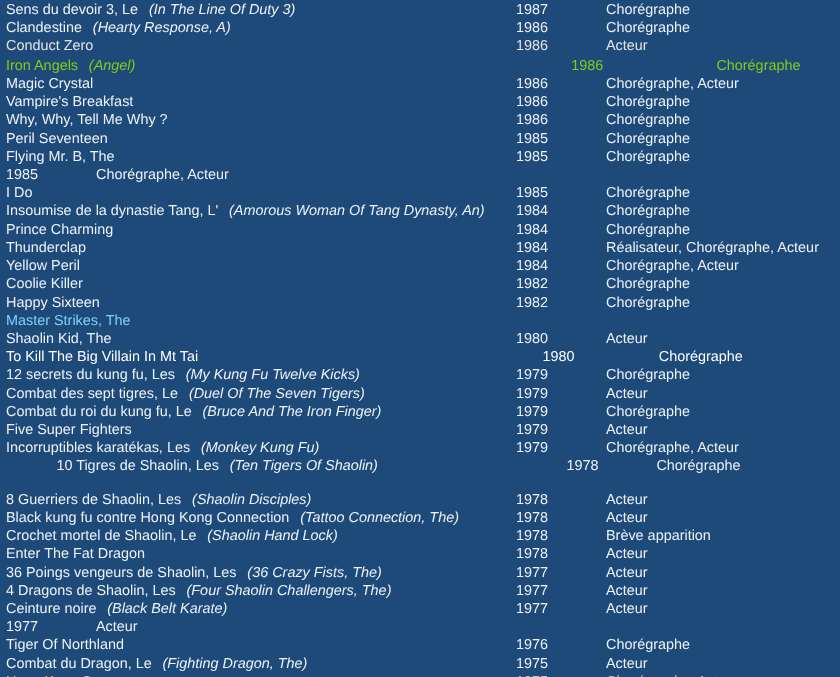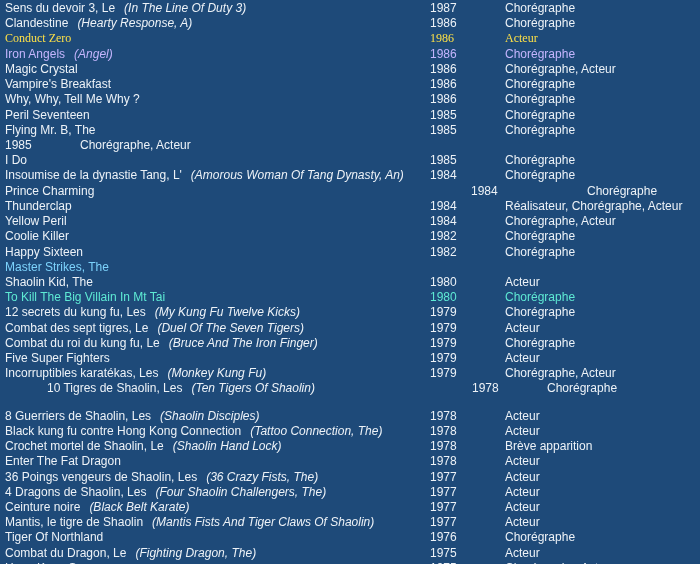--- a/index.html
+++ b/index.html
@@ -58,29 +58,29 @@
   </div>
 
   <div class="film-row" style="color: rgb(237, 242, 247);">
     <div class="cell-title">
       <span class="main-title">Clandestine</span><span class="alt-title">(Hearty Response, A)</span>
     </div>
     <div class="cell-year">1986</div>
     <div class="cell-role">Chorégraphe</div>
   </div>
 
-  <div class="film-row" style="color: #fde047; font-family: Liberation Serif, serif;">
+  <div class="film-row" style="color: #e5e5e5;">
     <div class="cell-title">
       <span class="main-title">Conduct Zero</span>
     </div>
     <div class="cell-year">1986</div>
     <div class="cell-role">Acteur</div>
   </div>
 
-  <div class="film-row" style="color: #c4b5fd;">
+  <div class="film-row" style="color: #84cc16; gap: 46px;">
     <div class="cell-title">
       <span class="main-title">Iron Angels</span><span class="alt-title">(Angel)</span>
     </div>
     <div class="cell-year">1986</div>
     <div class="cell-role">Chorégraphe</div>
   </div>
 
   <div class="film-row" style="color: rgb(237, 242, 247);">
     <div class="cell-title">
       <span class="main-title">Magic Crystal</span>
@@ -135,21 +135,21 @@
   </div>
 
   <div class="film-row" style="color: rgb(237, 242, 247);">
     <div class="cell-title">
       <span class="main-title">Insoumise de la dynastie Tang, L'</span><span class="alt-title">(Amorous Woman Of Tang Dynasty, An)</span>
     </div>
     <div class="cell-year">1984</div>
     <div class="cell-role">Chorégraphe</div>
   </div>
 
-  <div class="film-row" style="color: rgb(237, 242, 247); gap: 41px;">
+  <div class="film-row" style="color: rgb(237, 242, 247);">
     <div class="cell-title">
       <span class="main-title">Prince Charming</span>
     </div>
     <div class="cell-year">1984</div>
     <div class="cell-role">Chorégraphe</div>
   </div>
 
   <div class="film-row" style="color: rgb(237, 242, 247);">
     <div class="cell-title">
       <span class="main-title">Thunderclap</span>
@@ -191,21 +191,21 @@
   </div>
 
   <div class="film-row" style="color: rgb(237, 242, 247);">
     <div class="cell-title">
       <span class="main-title">Shaolin Kid, The</span>
     </div>
     <div class="cell-year">1980</div>
     <div class="cell-role">Acteur</div>
   </div>
 
-  <div class="film-row" style="color: #5eead4;">
+  <div class="film-row" style="color: #ffffff; gap: 22px;">
     <div class="cell-title">
       <span class="main-title">To Kill The Big Villain In Mt Tai</span>
     </div>
     <div class="cell-year">1980</div>
     <div class="cell-role">Chorégraphe</div>
   </div>
 
   <div class="film-row" style="color: rgb(237, 242, 247);">
     <div class="cell-title">
       <span class="main-title">12 secrets du kung fu, Les</span><span class="alt-title">(My Kung Fu Twelve Kicks)</span>
@@ -304,23 +304,20 @@
 
   <div class="film-row" style="color: rgb(237, 242, 247);">
     <div class="cell-title">
       <span class="main-title">Ceinture noire</span><span class="alt-title">(Black Belt Karate)</span>
     </div>
     <div class="cell-year">1977</div>
     <div class="cell-role">Acteur</div>
   </div>
 
   <div class="film-row" style="color: rgb(237, 242, 247);">
-    <div class="cell-title">
-      <span class="main-title">Mantis, le tigre de Shaolin</span><span class="alt-title">(Mantis Fists And Tiger Claws Of Shaolin)</span>
-    </div>
     <div class="cell-year">1977</div>
     <div class="cell-role">Acteur</div>
   </div>
 
   <div class="film-row" style="color: rgb(237, 242, 247);">
     <div class="cell-title">
       <span class="main-title">Tiger Of Northland</span>
     </div>
     <div class="cell-year">1976</div>
     <div class="cell-role">Chorégraphe</div>

